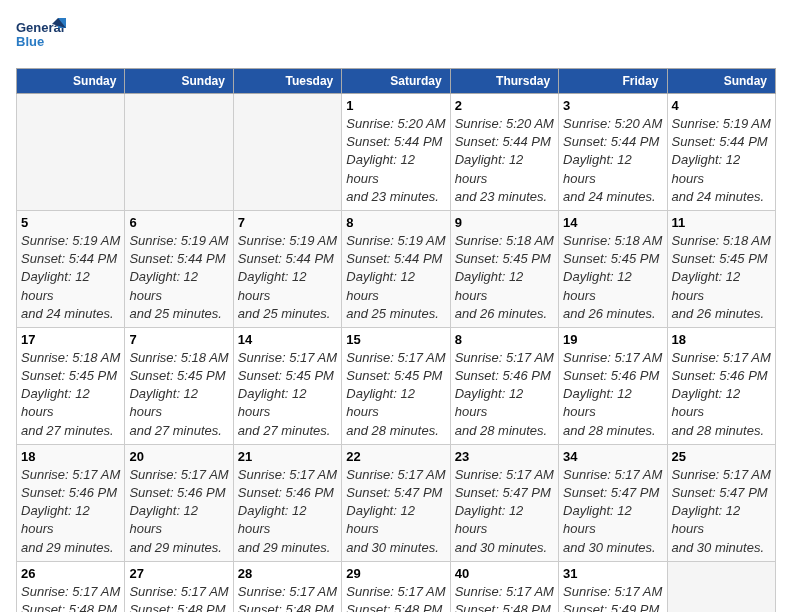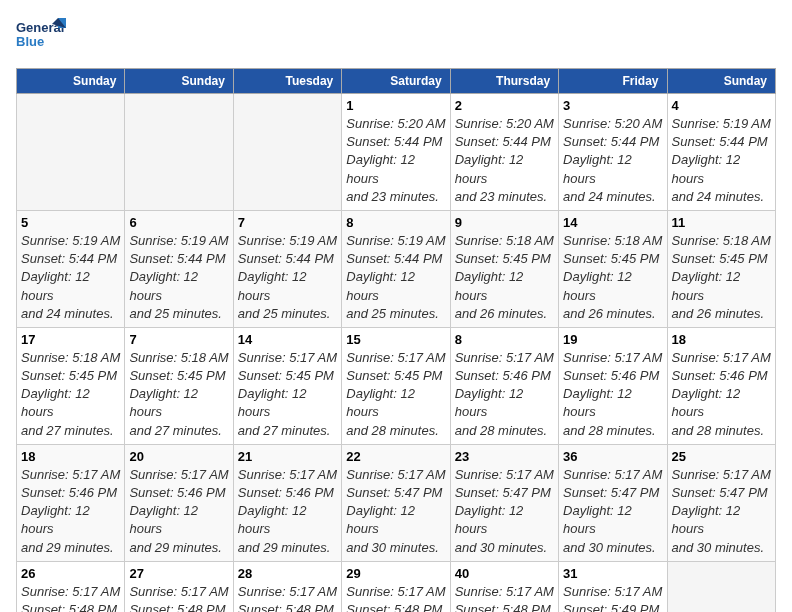--- a/index.html
+++ b/index.html
@@ -275,21 +275,21 @@
 and 30 minutes.</div>
         </td>
         <td>
           <span class="day-num">23</span>
           <div class="day-info" style="white-space: pre-line;">Sunrise: 5:17 AM
 Sunset: 5:47 PM
 Daylight: 12 hours
 and 30 minutes.</div>
         </td>
         <td>
-          <span class="day-num">36</span>
+          <span class="day-num">34</span>
           <div class="day-info" style="white-space: pre-line;">Sunrise: 5:17 AM
 Sunset: 5:47 PM
 Daylight: 12 hours
 and 30 minutes.</div>
         </td>
         <td>
           <span class="day-num">25</span>
           <div class="day-info" style="white-space: pre-line;">Sunrise: 5:17 AM
 Sunset: 5:47 PM
 Daylight: 12 hours

